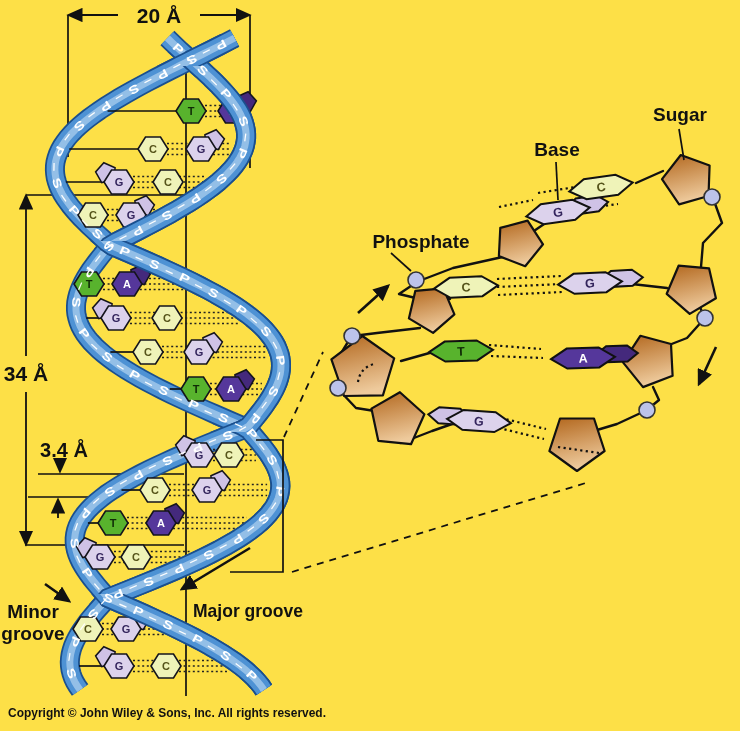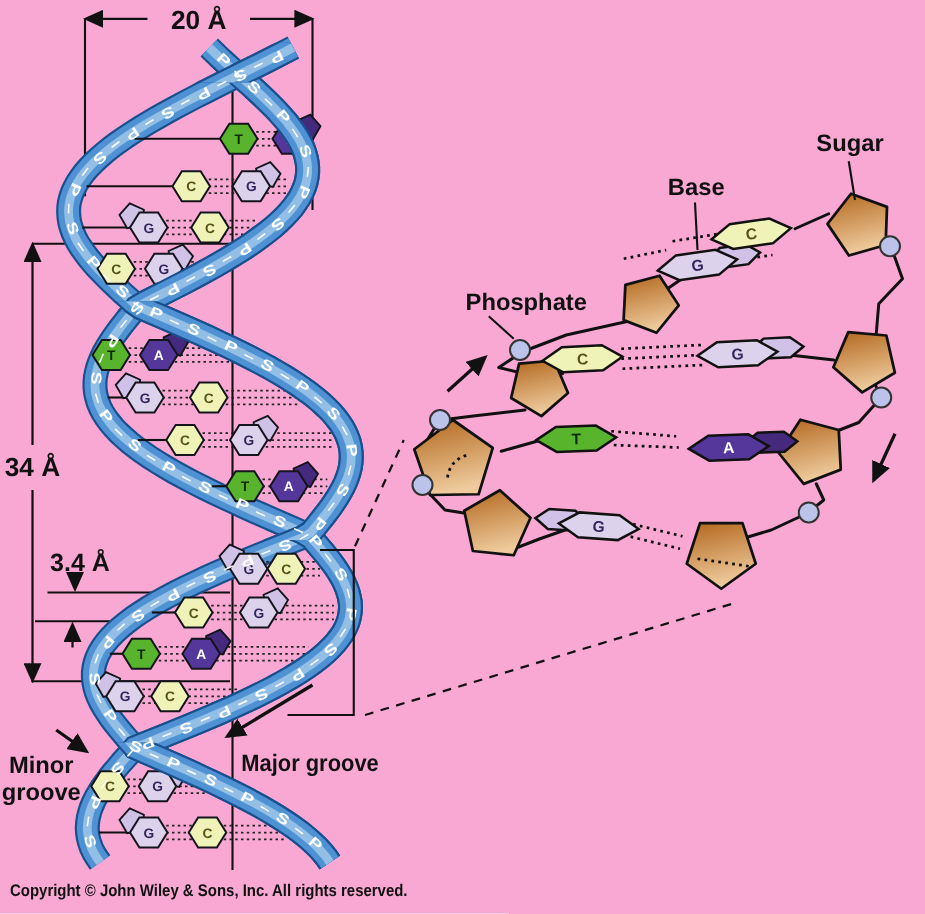--- a/index.html
+++ b/index.html
@@ -1,16 +1,16 @@
 <!DOCTYPE html>
 <html><head>
 <meta charset="utf-8">
 <style>
   html,body{margin:0;padding:0;background:#ffffff;}
-  .stage{position:relative;width:740px;height:731px;background:#f9a8d4;overflow:hidden;
+  .stage{position:relative;width:740px;height:731px;background:#fde047;overflow:hidden;
          font-family:"Liberation Sans",sans-serif;}
   svg text{font-family:"Liberation Sans",sans-serif;}
   .mtxt{font-size:21px;font-weight:bold;fill:#111;}
   .mtxt2{font-size:20px;font-weight:bold;fill:#111;}
   .lbl{font-size:19px;font-weight:bold;fill:#111;}
   .cpy{font-size:13.5px;font-weight:bold;fill:#111;}
   .mline{stroke:#111;stroke-width:1.8;fill:none;}
   .thin{stroke:#111;stroke-width:1.7;fill:none;}
   .dash{stroke:#111;stroke-width:1.8;fill:none;stroke-dasharray:7 6;}
   .chain{stroke:#111;stroke-width:2.4;fill:none;stroke-linejoin:round;stroke-linecap:round;}

